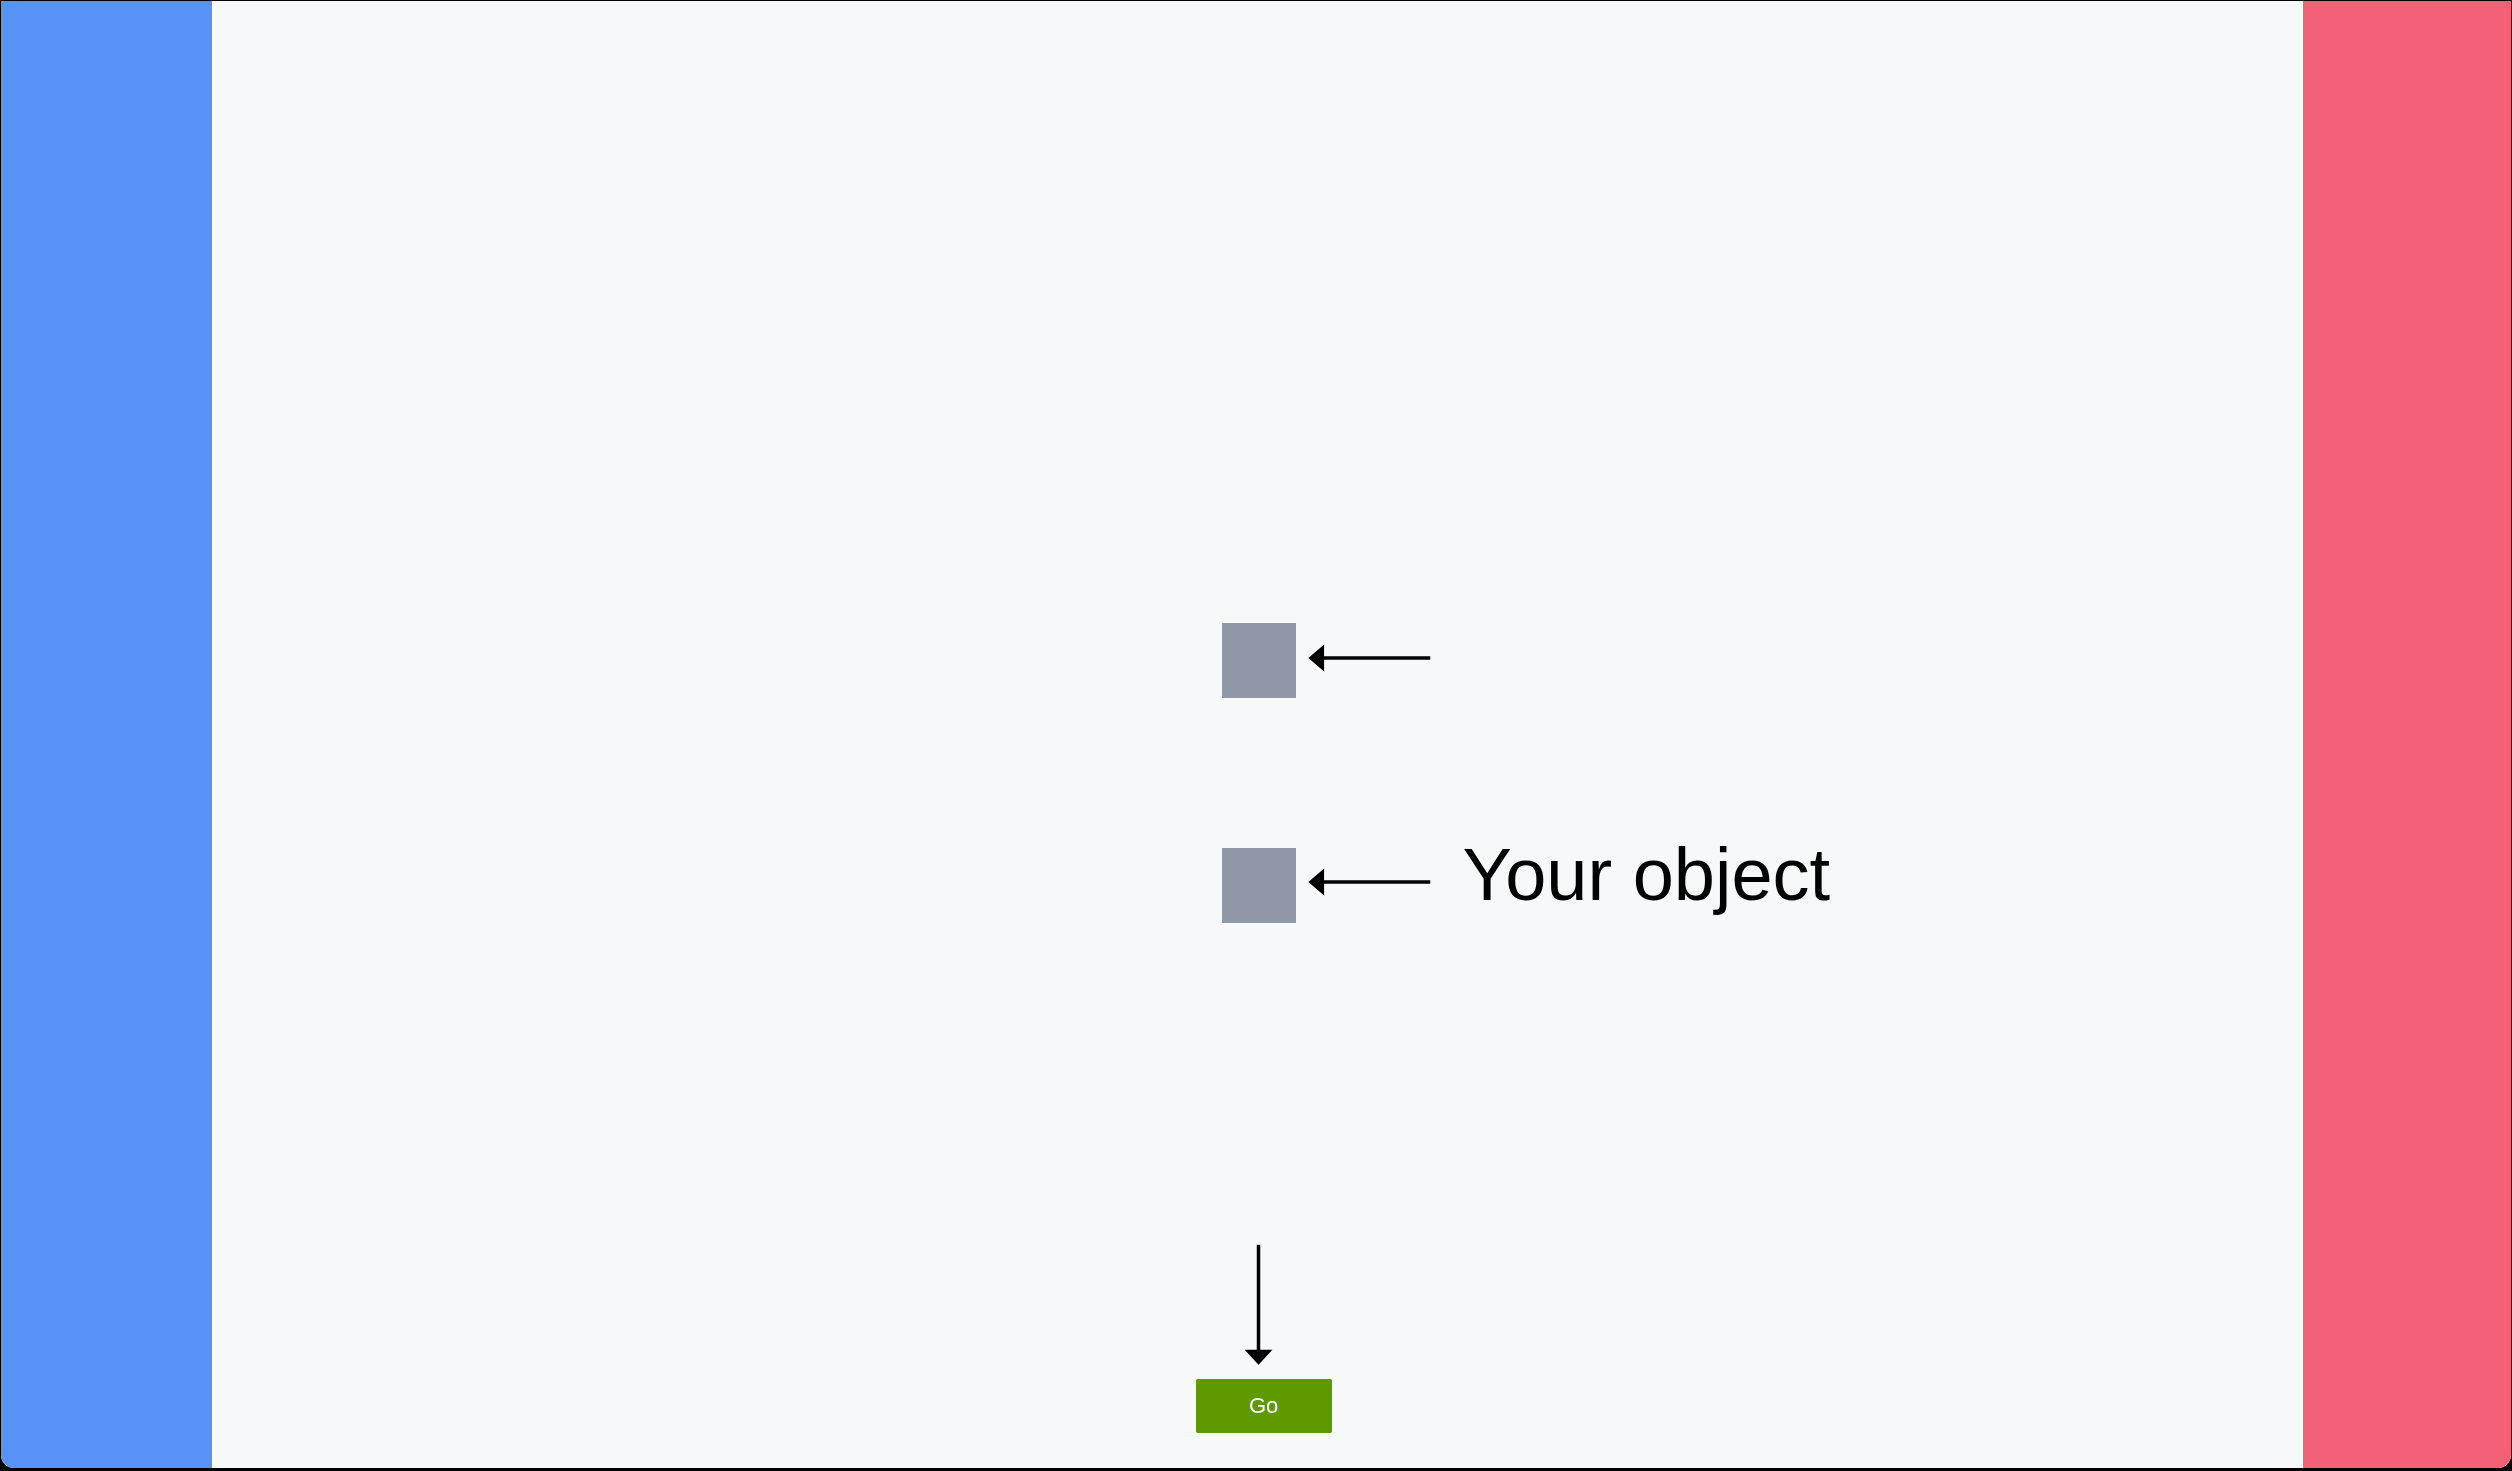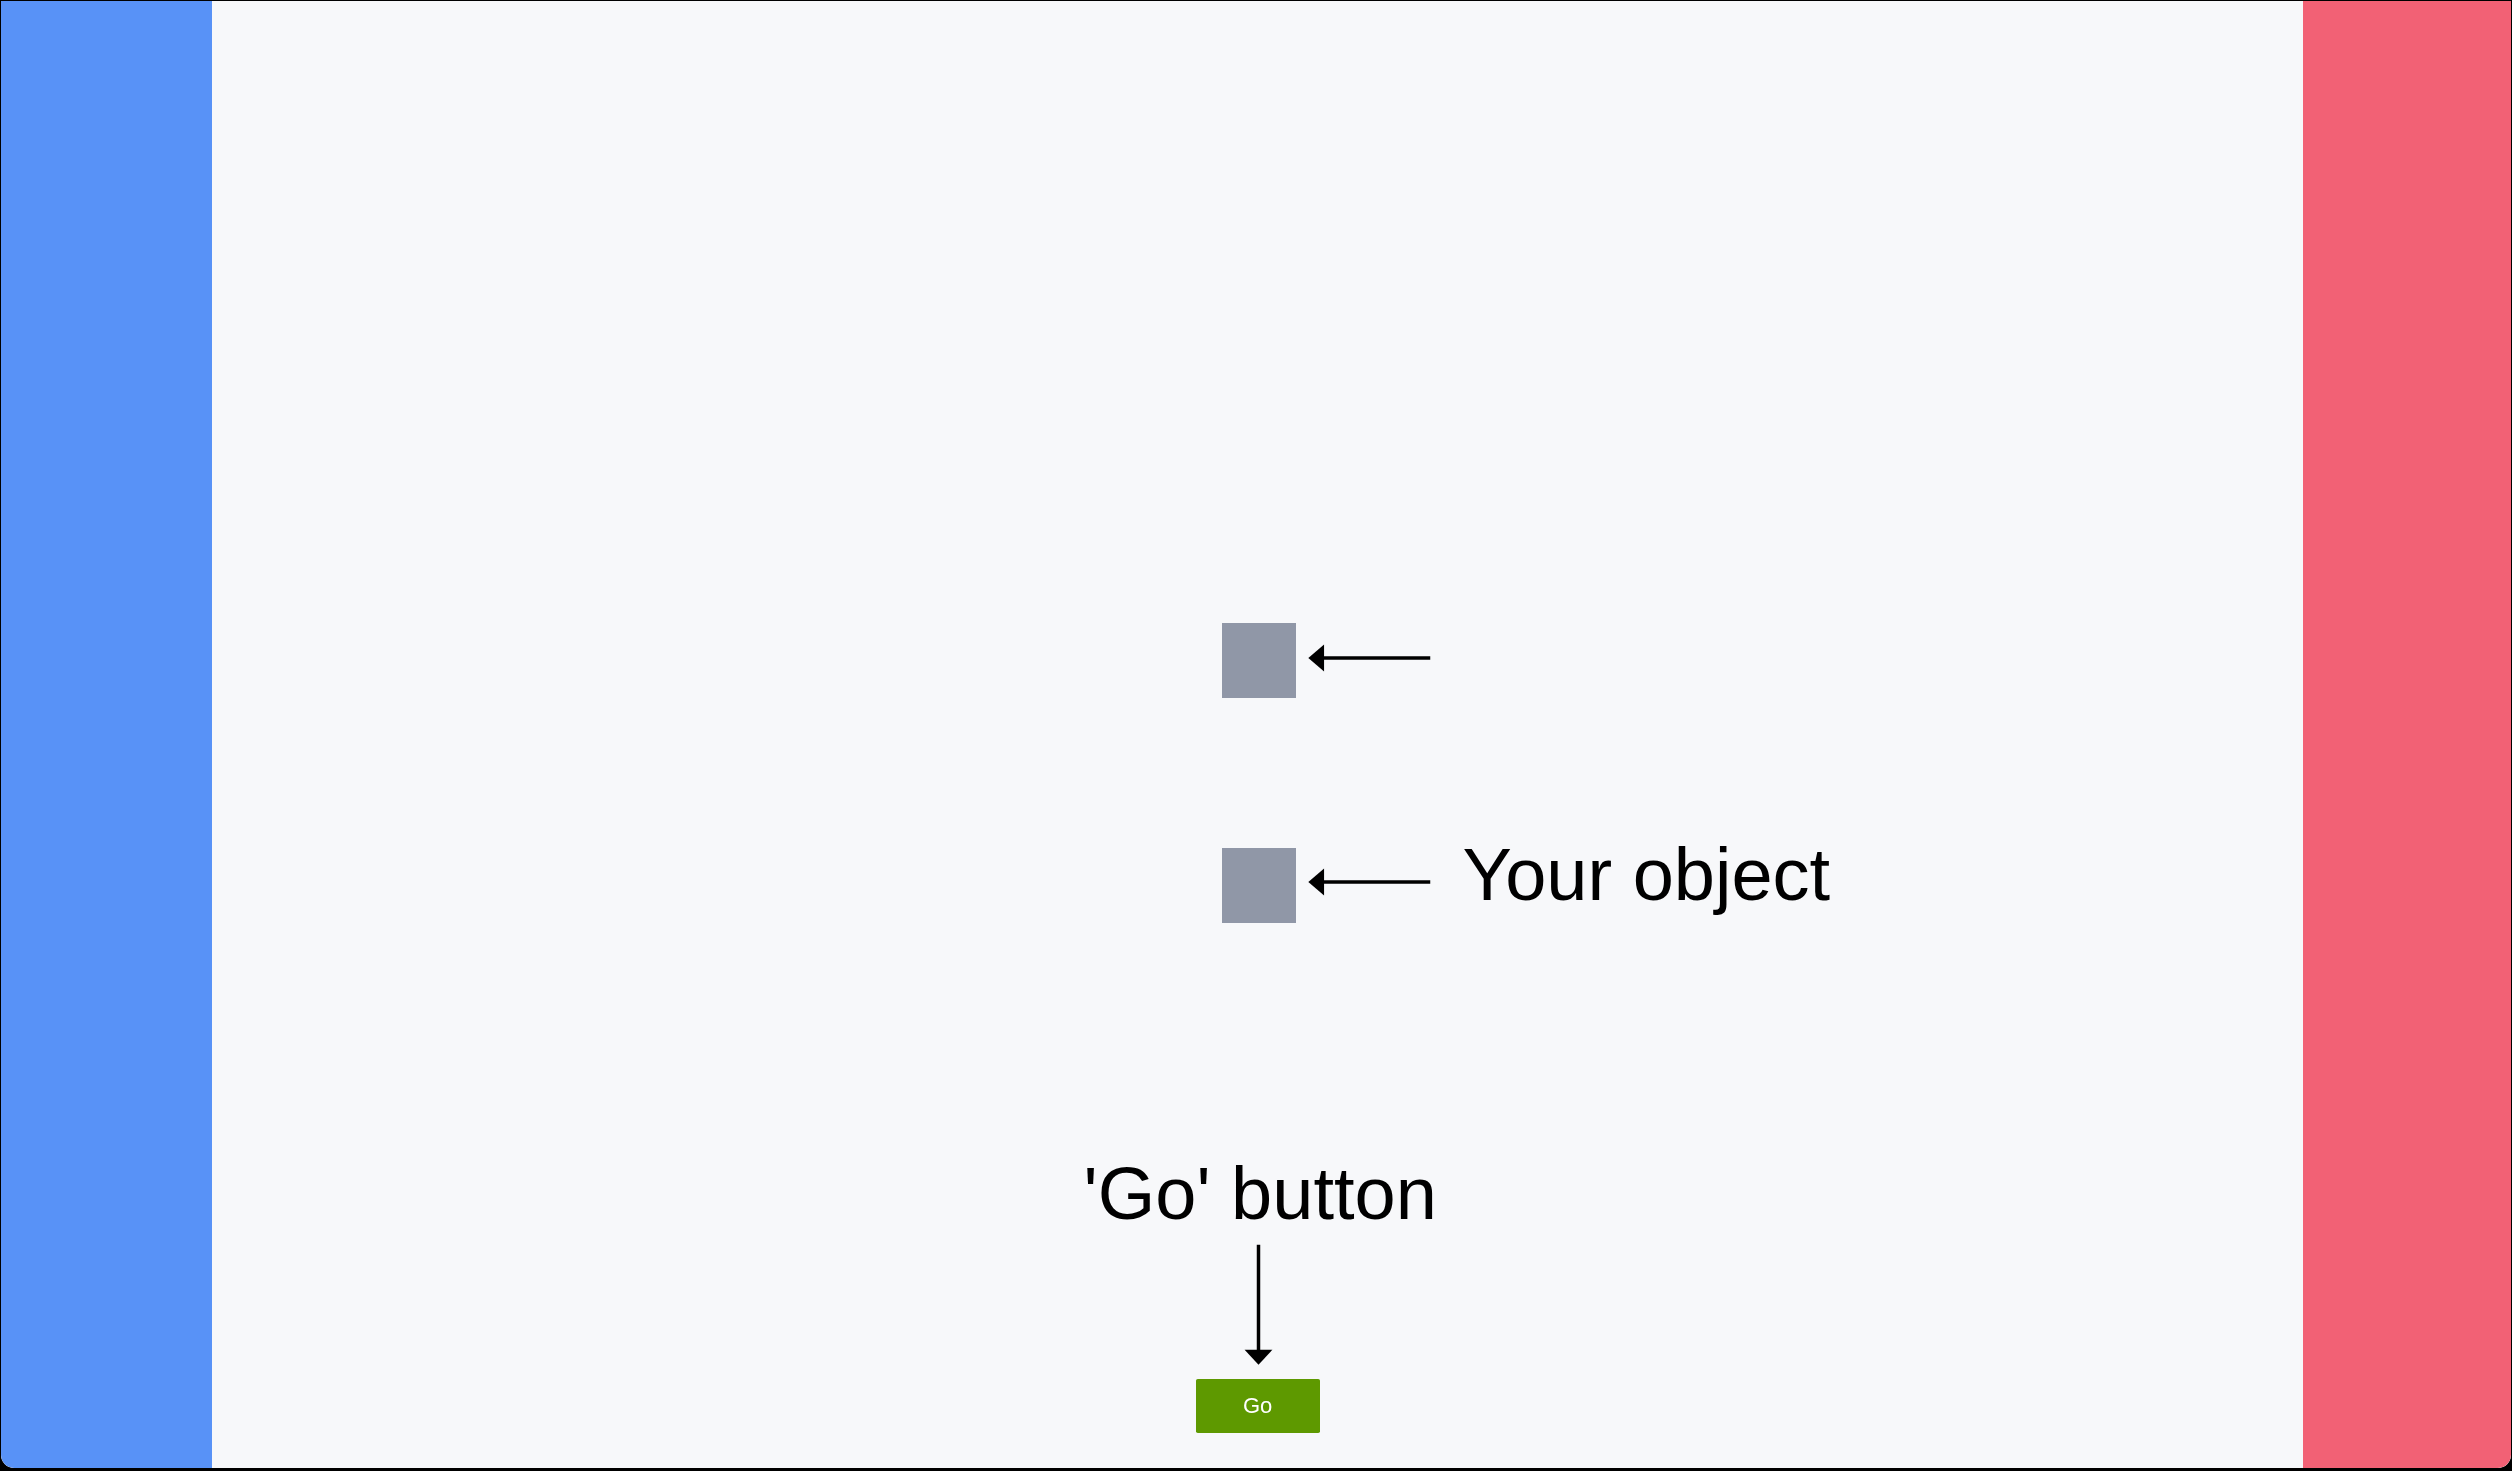--- a/index.html
+++ b/index.html
@@ -52,21 +52,21 @@
 
   .arrow-svg { position: absolute; display: block; }
   .arrow-svg.h1 { left: 1306px; top: 643px; }
   .arrow-svg.h2 { left: 1306px; top: 867px; }
   .arrow-svg.v1 { left: 1243px; top: 1242px; }
 
   .go-button {
     position: absolute;
     left: 1195px;
     top: 1378px;
-    width: 124px;
+    width: 136px;
     height: 54px;
     border: none;
     border-radius: 1.8px;
     font-family: "Liberation Sans", sans-serif;
     font-size: 22px;
     display: flex;
     align-items: center;
     justify-content: center;
     cursor: pointer;
     padding: 0;
@@ -91,21 +91,20 @@
   </svg>
 
 
   <svg class="arrow-svg h2" width="124" height="28" viewBox="0 0 212 48">
     <line x1="27" y1="24" x2="211" y2="24" stroke-width="6" stroke="#000000"></line>
     <polygon points="2,24 29,1 29,47" fill="#000000"></polygon>
   </svg>
 
   <span class="annotation-label yours" style="color: rgb(0, 0, 0);">Your object</span>
 
-  <span class="annotation-label go" style="color: rgb(0, 0, 0);">'Go' button</span>
 
   <svg class="arrow-svg v1" width="29" height="123" viewBox="0 0 50 210">
     <line x1="25" y1="2" x2="25" y2="184" stroke-width="6" stroke="#000000"></line>
     <polygon points="25,209 1,183 49,183" fill="#000000"></polygon>
   </svg>
 
   <button class="go-button" style="background-color: rgb(94, 153, 0); color: rgb(255, 255, 255);">Go</button>
 
 </div>
 

